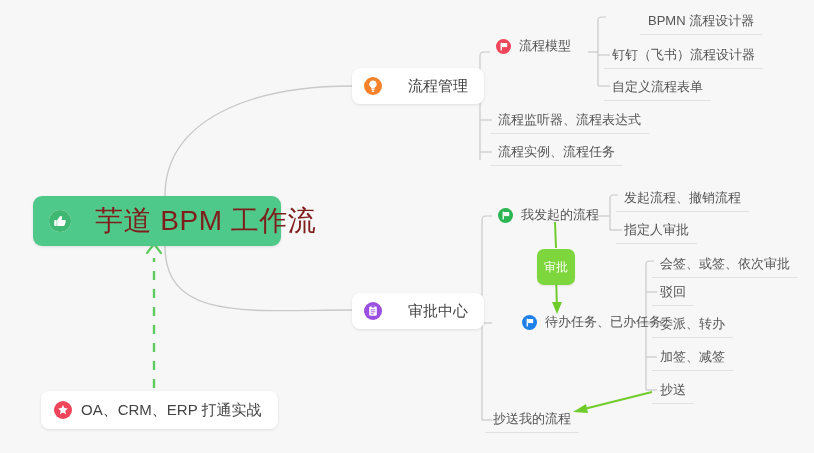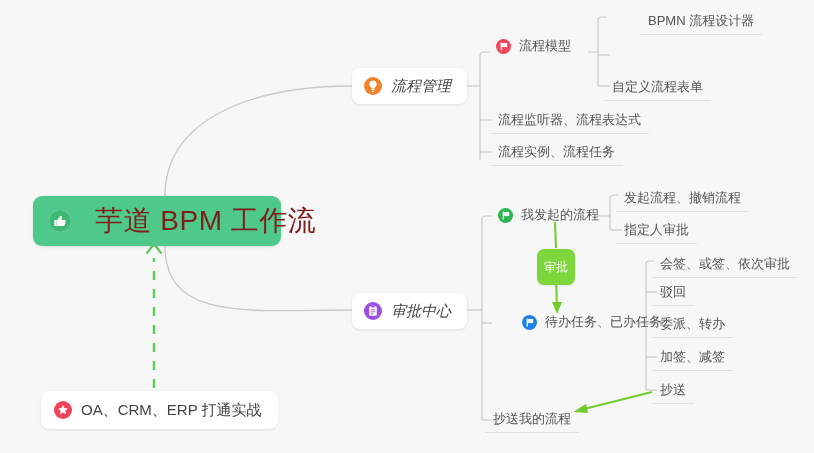--- a/index.html
+++ b/index.html
@@ -61,22 +61,21 @@
     display: flex;
     align-items: center;
     padding: 0 16px 0 12px;
     box-sizing: border-box;
     height: 36px;
     white-space: nowrap;
   }
   .branch-label {
     color: #444444;
     font-size: 15px;
-    margin-left: 9px;
-    font-style: italic;
+    margin-left: 26px;
   }
 
   
   .leaf-node {
     position: absolute;
     display: flex;
     align-items: center;
     height: 27px;
     padding: 0 8px 0 8px;
     box-sizing: border-box;
@@ -239,20 +238,23 @@
   <div class="leaf-node" style="left:490px; top:139px;">
     <span class="leaf-label">流程实例、流程任务</span>
   </div>
 
   <div class="leaf-node" style="left:490px; top:107px;">
     <span class="leaf-label">流程监听器、流程表达式</span>
   </div>
 
   <div class="leaf-node" style="left:640px; top:8px;">
     <span class="leaf-label">BPMN 流程设计器</span>
+  </div>
+  <div class="leaf-node" style="left:604px; top:42px;">
+    <span class="leaf-label">钉钉（飞书）流程设计器</span>
   </div>
   <div class="leaf-node" style="left:604px; top:74px;">
     <span class="leaf-label">自定义流程表单</span>
   </div>
 
   <div class="branch-node" style="left:352px; top:293px;text-align:right;">
     <span class="ic ic-18">
       <svg width="18" height="18" viewBox="0 0 18 18">
         <circle cx="9" cy="9" r="9" fill="#9b4fe0"></circle>
         <rect x="5.2" y="4.6" width="7.6" height="9.2" rx="1.2" fill="#ffffff"></rect>

